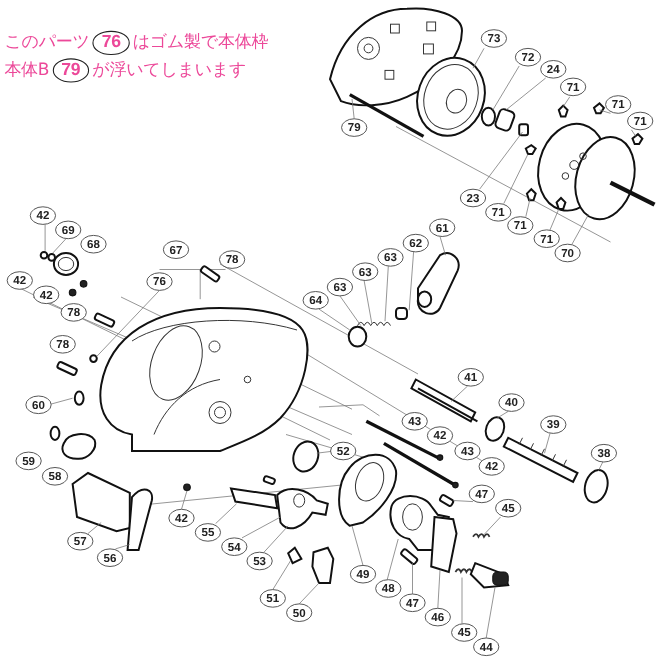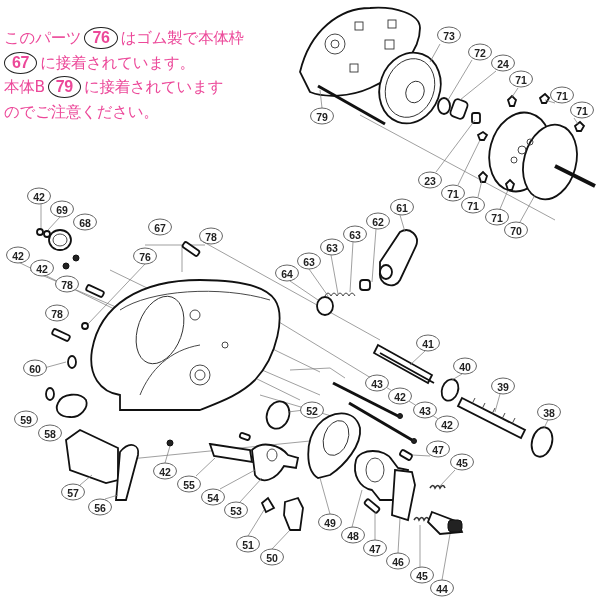--- a/index.html
+++ b/index.html
@@ -16,26 +16,22 @@
   .dark{fill:#222;stroke:#111;stroke-width:1;}
 </style>
 </head>
 <body>
 
 <div id="note">
   <div class="line">
     <span>このパーツ</span><span class="pill">76</span><span>はゴム製で本体枠</span>
   </div>
   <div class="line">
-    <span class="pill" style="margin-left:0">67</span><span>に接着されています。</span>
+    <span>本体B</span><span class="pill">79</span><span>が浮いてしまいます</span>
   </div>
-  <div class="line">
-    <span>本体B</span><span class="pill">79</span><span>に接着されています</span>
-  </div>
-  <div class="line">のでご注意ください。</div>
 </div>
 
 <svg id="diagram" viewBox="0 0 600 600">
 
   <g>
     <line class="thin" x1="360" y1="115" x2="555" y2="220"></line>
     <line class="thin" x1="10" y1="258" x2="300" y2="400"></line>
     <line class="thin" x1="30" y1="270" x2="320" y2="395"></line>
     <line class="thin" x1="110" y1="270" x2="320" y2="372"></line>
     <line class="thin" x1="200" y1="240" x2="380" y2="340"></line>

